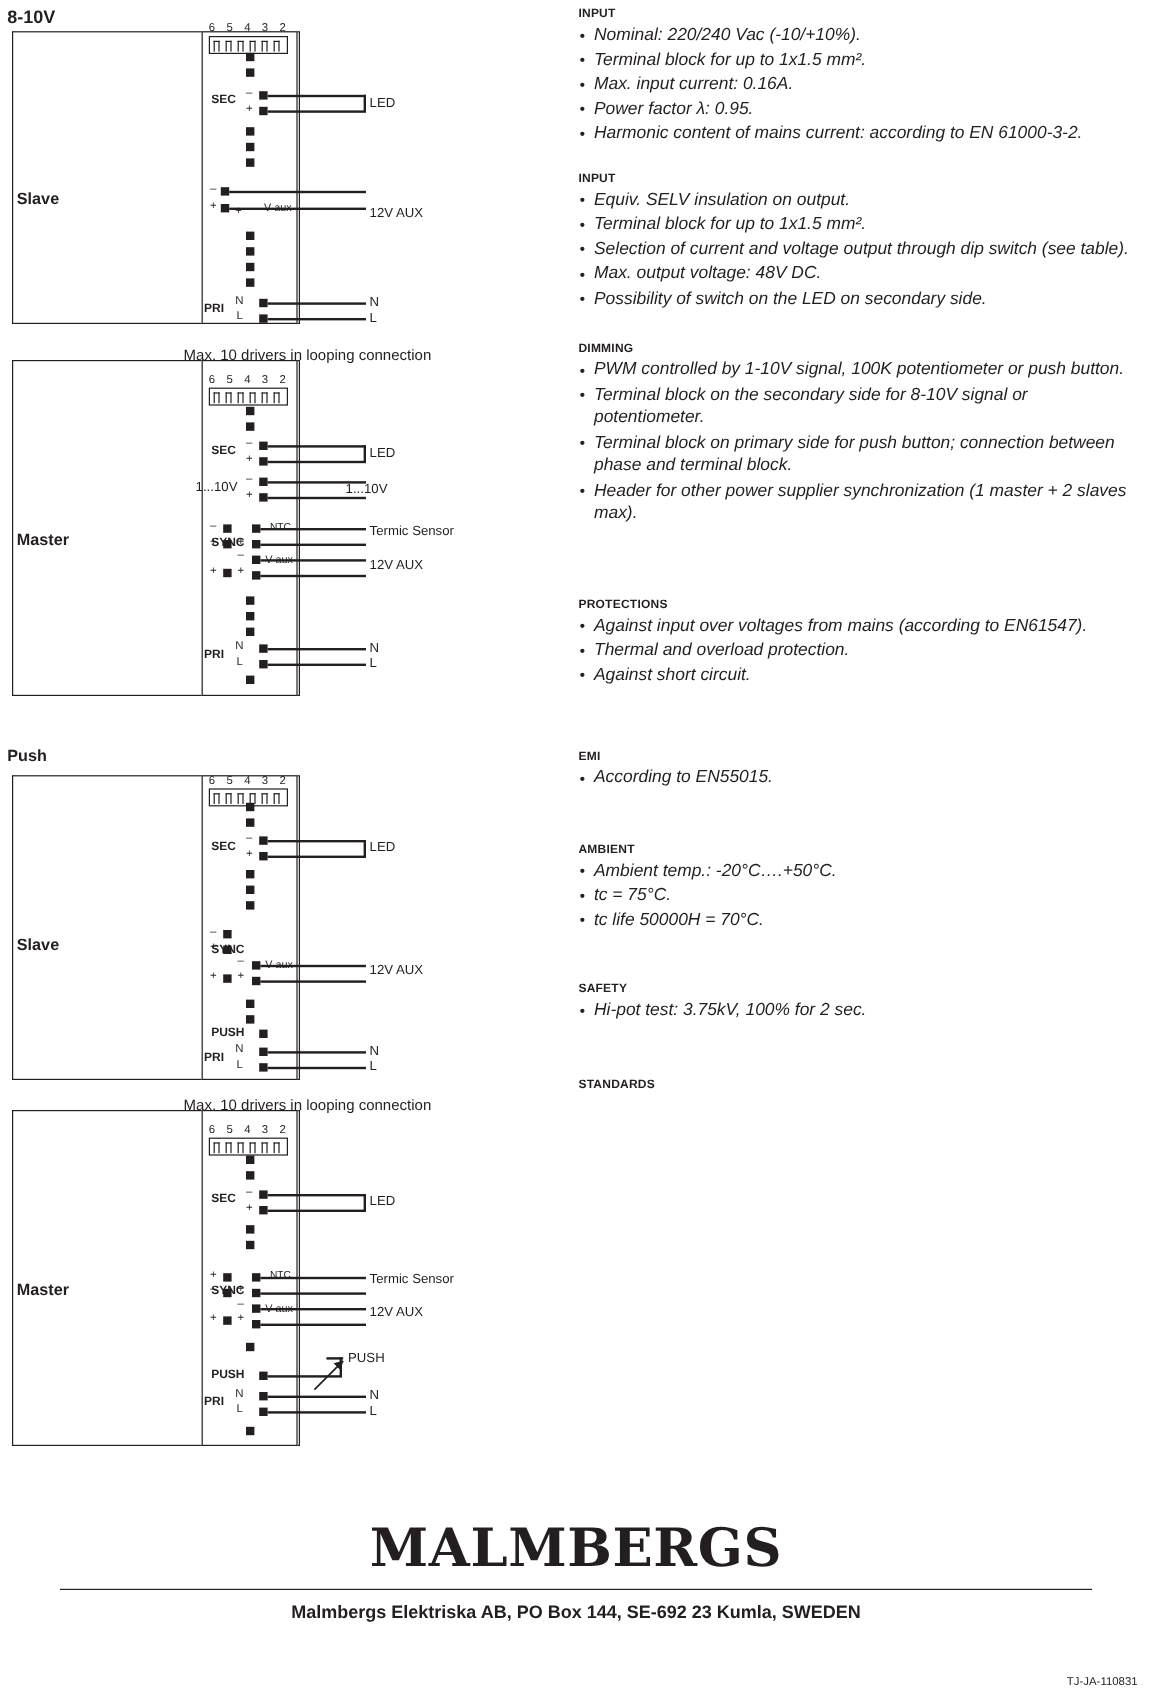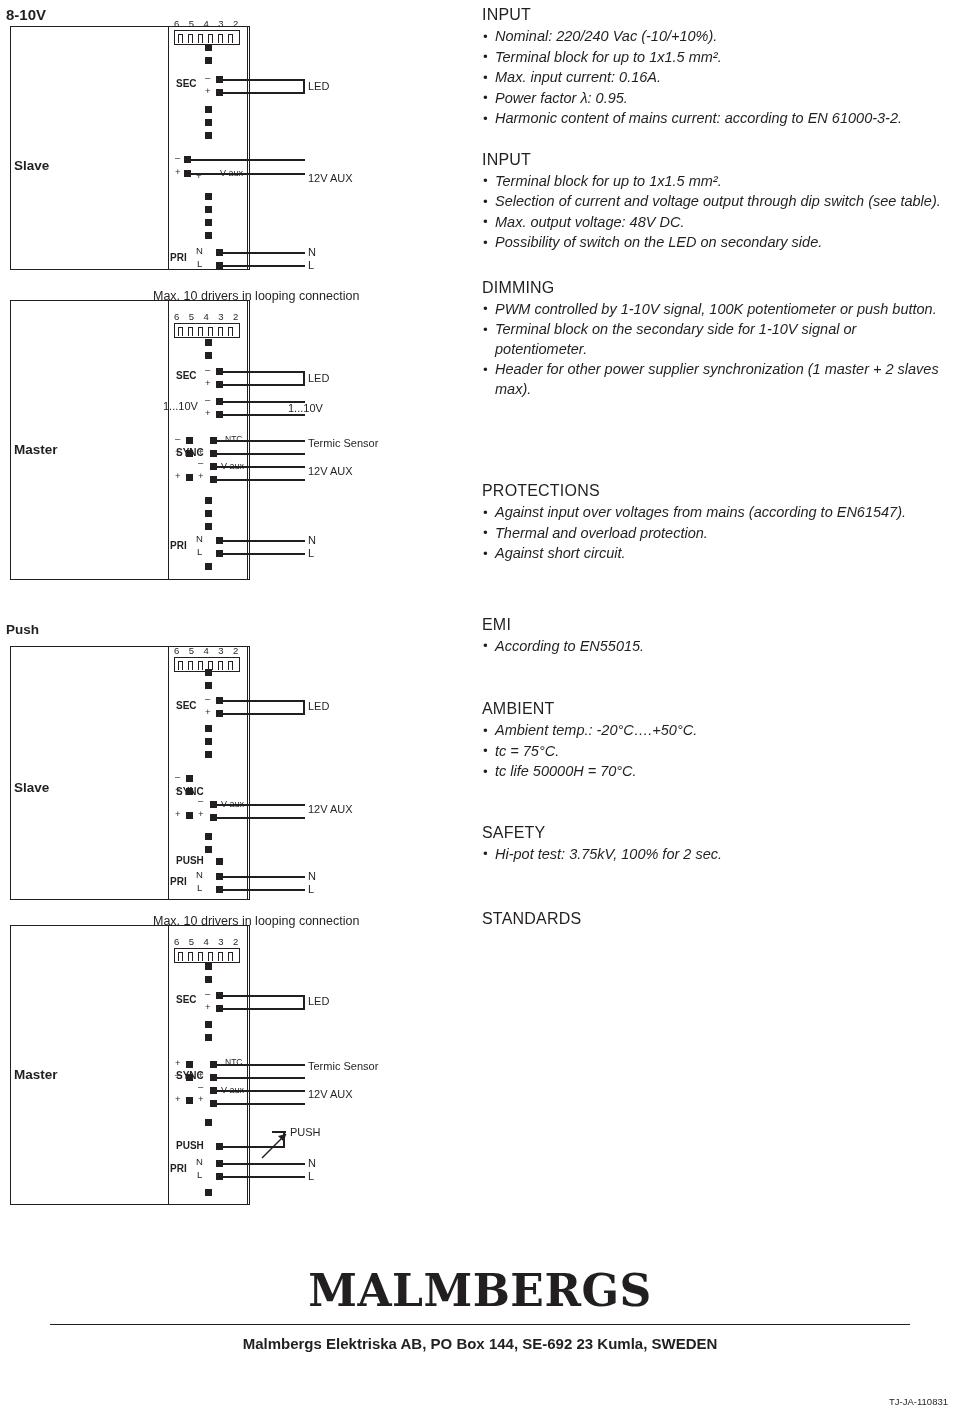--- a/index.html
+++ b/index.html
@@ -16,22 +16,22 @@
 
   
   .page { position: relative; width: 960px; height: 1417px; }
 
   .left-col { position: absolute; left: 0; top: 0; width: 470px; }
   .right-col { position: absolute; left: 482px; top: 6px; width: 470px; }
 
   
   .spec-block { margin-bottom: 14px; }
   .spec-title {
-    font-weight: normal;
-    font-size: 16px;
+    font-weight: bold;
+    font-size: 10px;
     letter-spacing: .2px;
     margin-bottom: 3px;
   }
   .spec-list { list-style: none; margin: 0; padding: 0; font-style: italic; }
   .spec-list li {
     font-size: 14.5px;
     line-height: 19.5px;
     padding-left: 13px;
     position: relative;
     margin-bottom: 1px;
@@ -407,37 +407,39 @@
         <li>Terminal block for up to 1x1.5 mm².</li>
         <li>Max. input current: 0.16A.</li>
         <li>Power factor λ: 0.95.</li>
         <li>Harmonic content of mains current: according to EN 61000-3-2.</li>
       </ul>
     </div>
 
     <div class="spec-block" style="margin-top:22px;">
       <div class="spec-title">INPUT</div>
       <ul class="spec-list">
+        <li>Equiv. SELV insulation on output.</li>
         <li>Terminal block for up to 1x1.5 mm².</li>
         <li>Selection of current and voltage output through dip switch (see table).</li>
         <li>Max. output voltage: 48V DC.</li>
         <li>Possibility of switch on the LED on secondary side.</li>
       </ul>
     </div>
 
     <div class="spec-block" style="margin-top:26px;">
       <div class="spec-title">DIMMING</div>
       <ul class="spec-list">
         <li>PWM controlled by 1-10V signal, 100K potentiometer or push button.</li>
-        <li>Terminal block on the secondary side for 1-10V signal or potentiometer.</li>
+        <li>Terminal block on the secondary side for 8-10V signal or potentiometer.</li>
+        <li>Terminal block on primary side for push button; connection between phase and terminal block.</li>
         <li>Header for other power supplier synchronization (1 master + 2 slaves max).</li>
       </ul>
     </div>
 
-    <div class="spec-block" style="margin-top:83px;">
+    <div class="spec-block" style="margin-top:60px;">
       <div class="spec-title">PROTECTIONS</div>
       <ul class="spec-list">
         <li>Against input over voltages from mains (according to EN61547).</li>
         <li>Thermal and overload protection.</li>
         <li>Against short circuit.</li>
       </ul>
     </div>
 
     <div class="spec-block" style="margin-top:52px;">
       <div class="spec-title">EMI</div>

